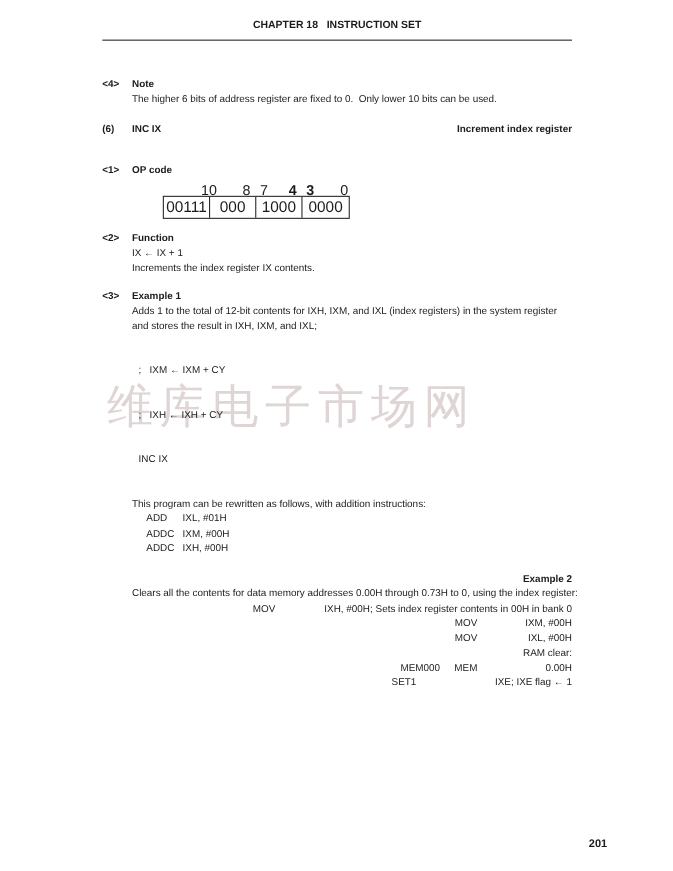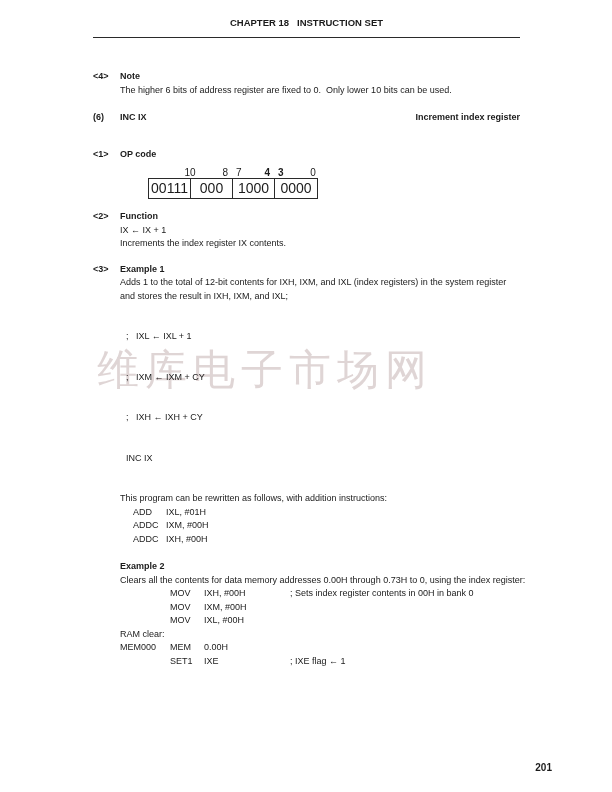--- a/index.html
+++ b/index.html
@@ -19,33 +19,33 @@
   .nowrap{white-space:pre;}
   .crow{white-space:nowrap;}
   .code-top{margin-left:77px;}
   .ct-op{display:inline-block;width:62px;}
   .ct-arg{display:inline-block;width:58px;}
   .note-sect{margin-top:15px;}
   .sec6{position:relative;margin-top:14px;}
   .subr{position:absolute;right:0;top:0;}
   .opsect{margin-top:23px;}
   .optable{margin-left:55px;margin-top:5px;width:172px;}
-  .bitlabels{position:relative;height:12px;font-size:10px;}
+  .bitlabels{position:relative;height:12px;font-size:13px;}
   .bl{position:absolute;transform:translateX(-50%);white-space:pre;word-spacing:5px;}
   .bl0{left:42px;} .bl1{left:84px;} .bl2{left:126px;font-weight:bold;} .bl3{left:165px;}
   .cells{display:flex;border:1px solid #2a2a2a;width:170px;box-sizing:border-box;}
   .cell{flex:0 0 42px;text-align:center;padding:4px 0;border-right:1px solid #2a2a2a;
         line-height:11px;font-size:14px;box-sizing:border-box;}
   .cell:last-child{border-right:none;flex:1 1 auto;}
   .fn{margin-top:11px;}
   .ex1{margin-top:12px;}
   .codelines{margin-left:33px;white-space:pre;}
   .rw{margin-left:40px;}
   .rw-op{display:inline-block;width:33px;}
-  .ex2{margin-top:14px;}
+  .ex2{margin-top:14px;text-align:right;}
   .g{margin-left:27px;white-space:nowrap;}
   .g-label{display:inline-block;width:50px;}
   .g-op{display:inline-block;width:34px;}
   .g-arg{display:inline-block;width:86px;}
 </style>
 </head>
 <body>
 
 <div class="page">
 
@@ -97,21 +97,20 @@
       <div class="ind nowrap">IX ← IX + 1</div>
       <div class="ind nowrap">Increments the index register IX contents.</div>
     </div>
 
     <div class="ex1">
       <div class="hrow">
         <span class="tag">&lt;3&gt;</span><span class="h">Example 1</span>
       </div>
       <div class="ind">Adds 1 to the total of 12-bit contents for IXH, IXM, and IXL (index registers) in the system register and stores the result in IXH, IXM, and IXL;</div>
       <div class="codelines">
-        <div>;   IXL ← IXL + 1</div>
         <div>;   IXM ← IXM + CY</div>
         <div>;   IXH ← IXH + CY</div>
         <div>INC IX</div>
       </div>
       <div class="ind nowrap">This program can be rewritten as follows, with addition instructions:</div>
       <div class="rw">
         <div class="crow">
           <span class="rw-op">ADD</span><span>IXL, #01H</span>
         </div>
         <div class="crow">

